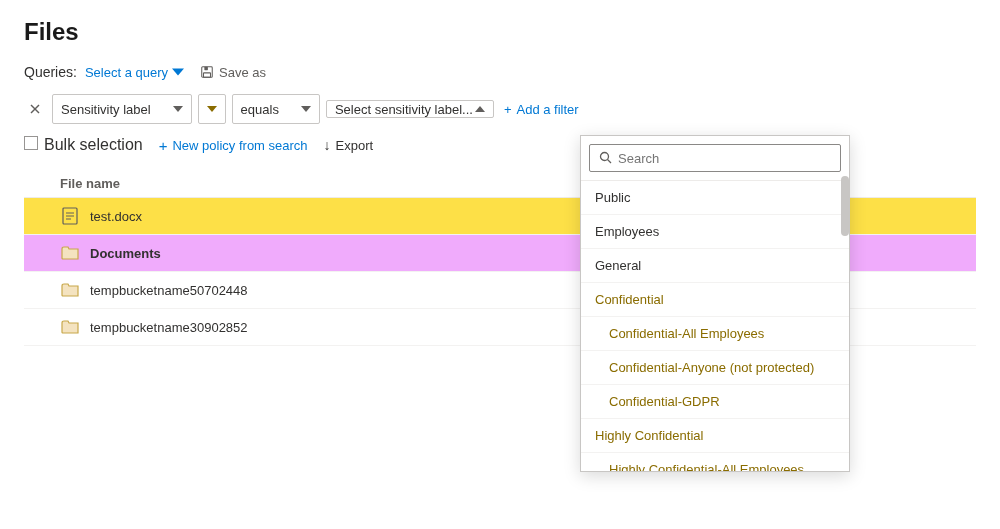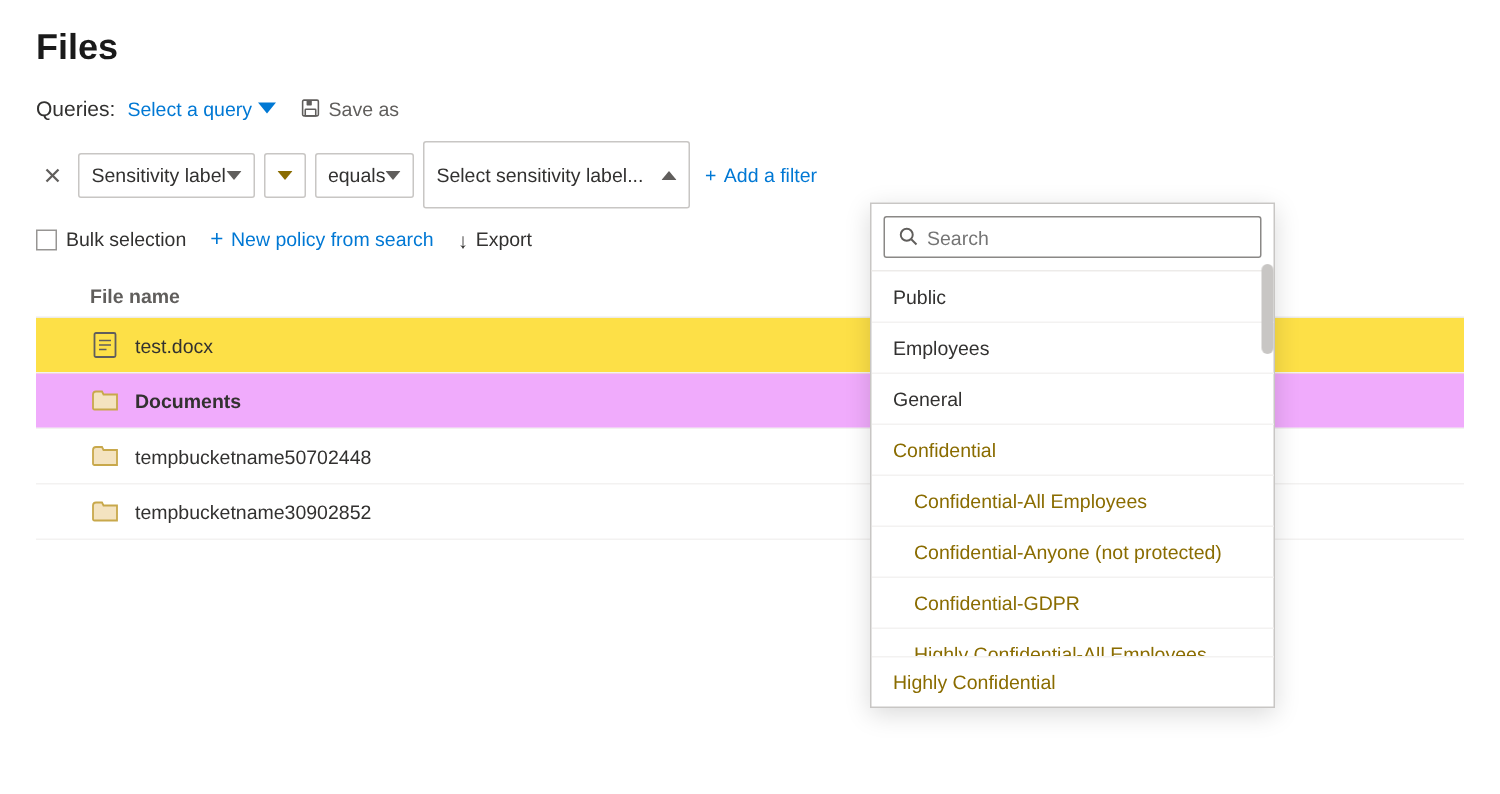--- a/index.html
+++ b/index.html
@@ -67,38 +67,38 @@
       background: none;
     }
     .filter-chip {
       display: flex;
       align-items: center;
       border: 1px solid #c8c6c4;
       border-radius: 2px;
       background: #fff;
       height: 30px;
       padding: 0 8px;
-      gap: 0;
+      gap: 22px;
       cursor: pointer;
       font-size: 13px;
       color: #323130;
     }
     .filter-chip.highlighted {
       color: #8a6c00;
     }
     .filter-chip svg { width: 10px; height: 10px; fill: #605e5c; }
     .filter-chip-value {
       display: flex;
       align-items: center;
       border: 1px solid #c8c6c4;
       border-radius: 2px;
       background: #fff;
-      height: 45px;
+      height: 18px;
       padding: 0 8px;
-      gap: 12px;
+      gap: 2px;
       cursor: pointer;
       font-size: 13px;
       color: #323130;
       position: relative;
     }
     .filter-chip-value svg { width: 10px; height: 10px; fill: #605e5c; }
     .add-filter-btn {
       display: flex;
       align-items: center;
       gap: 5px;
@@ -109,23 +109,23 @@
     }
     .toolbar-row {
       display: flex;
       align-items: center;
       gap: 16px;
       margin-bottom: 10px;
       padding-bottom: 6px;
     }
     .bulk-select-btn {
       display: flex;
-      align-items: flex-end;
+      align-items: flex-start;
       gap: 6px;
-      font-size: 13px;
+      font-size: 16px;
       color: #323130;
       cursor: pointer;
     }
     .checkbox-icon {
       width: 14px;
       height: 14px;
       border: 1px solid #979593;
       display: inline-block;
     }
     .new-policy-btn {
@@ -372,17 +372,17 @@
     <input class="dropdown-search-input" type="text" placeholder="Search" style="">
   </div>
   <div class="dropdown-list" id="dropdown-list">
       <div class="dropdown-item">Public</div>
       <div class="dropdown-item">Employees</div>
       <div class="dropdown-item">General</div>
       <div class="dropdown-item section-header">Confidential</div>
       <div class="dropdown-item indented section-header">Confidential-All Employees</div>
       <div class="dropdown-item indented section-header">Confidential-Anyone (not protected)</div>
       <div class="dropdown-item indented section-header">Confidential-GDPR</div>
+      <div class="dropdown-item section-header">Highly Confidential</div>
       <div class="dropdown-item indented section-header" style="overflow: hidden; height: 14px;">Highly Confidential-All Employees</div>
-      <div class="dropdown-item section-header">Highly Confidential</div>
     </div>
   <div class="scrollbar-thumb"></div>
 </div>
 
 </body></html>

